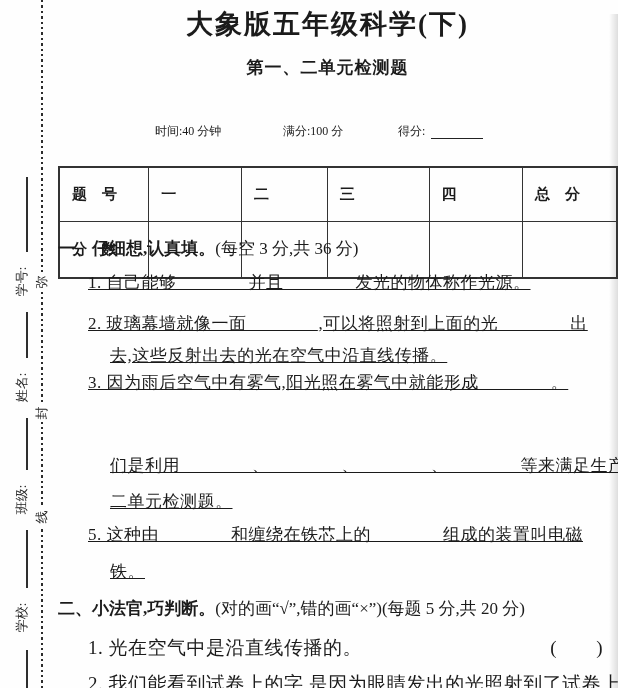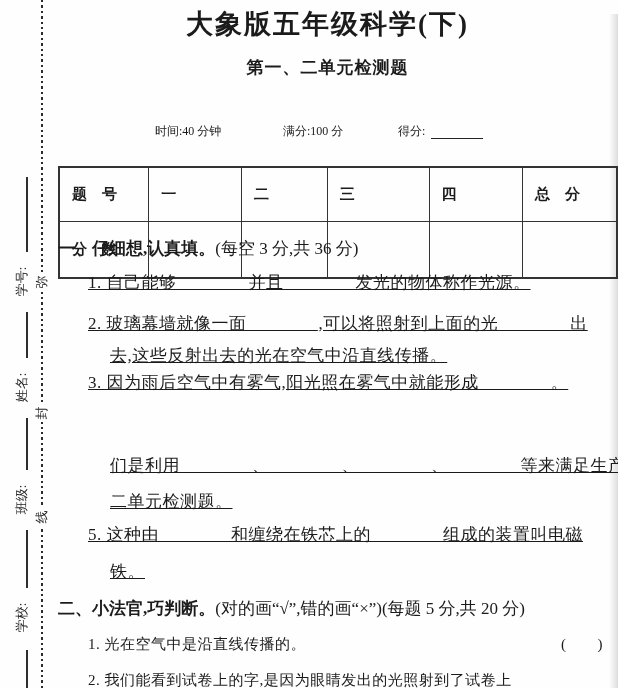--- a/index.html
+++ b/index.html
@@ -60,21 +60,21 @@
   table.score td{
     border:1.2px solid #333;padding:12px;
     height:29px;
   }
   table.score tr:last-child td{height:31px;}
   table.score{border:2px solid #333;}
   .sec-header{position:absolute;font-size:17px;white-space:nowrap;}
   .sec-header .sec-title{font-weight:bold;}
   .sec-header .sec-note{font-weight:normal;text-align:center;}
   .bline{position:absolute;font-size:17px;white-space:nowrap;letter-spacing:0.5px;text-decoration:underline;}
-  .judge-row{position:absolute;left:88px;width:515px;display:flex;font-size:15px;white-space:nowrap;letter-spacing:0.5px;}
+  .judge-row{position:absolute;left:88px;width:515px;display:flex;font-size:19px;white-space:nowrap;letter-spacing:0.5px;}
   .judge-row .jr-bracket{margin-left:auto;}
 </style>
 </head>
 <body>
 
 <div class="page">
 
   <div class="seal-dotted"></div>
 
   <div class="margin-line" style="top:177px;height:75px;"></div>

